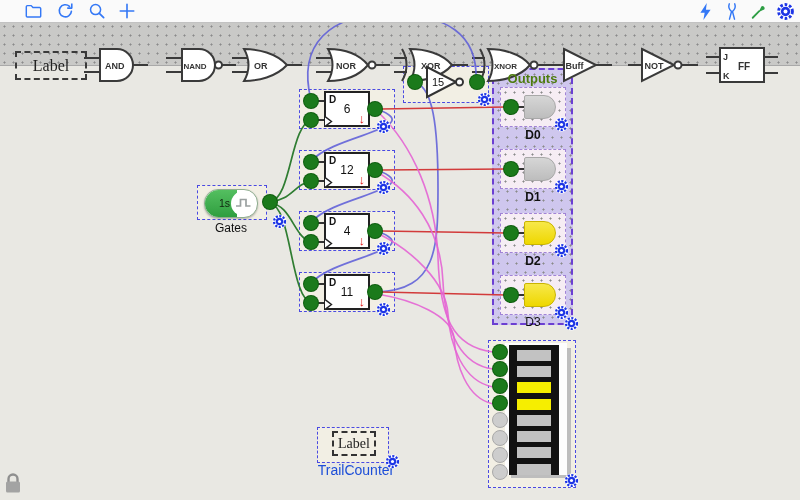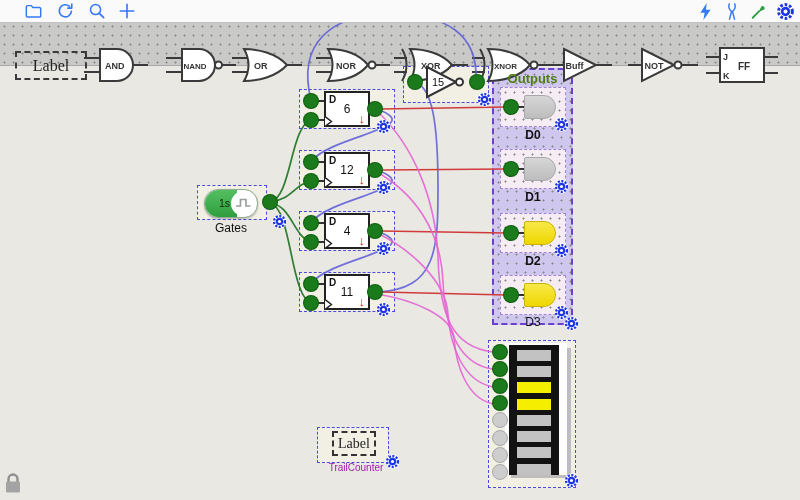--- a/index.html
+++ b/index.html
@@ -364,20 +364,20 @@
   <svg class="gear" style="left:564px;top:473px" width="15" height="15" viewBox="0 0 22 22">
       <use href="#gearsym"></use>
     </svg>
 
   <div class="comp" style="left:332px;top:431px;width:44px;height:25px;border:2px dashed #333;box-sizing:border-box;text-align:center;line-height:21px;font-family:'Liberation Serif',serif;font-size:14px;color:#222">
     <span>Label</span>
   </div>
   <svg class="gear" style="left:385px;top:454px" width="15" height="15" viewBox="0 0 22 22">
       <use href="#gearsym"></use>
     </svg>
-  <div class="caption" style="left:308px;top:462px;width:96px;font-size:10px;color:#a21caf">TrailCounter</div>
+  <div class="caption" style="left:308px;top:462px;width:96px;font-size:14px;color:#1d4ed8">TrailCounter</div>
 
   <svg style="position:absolute;left:3px;top:471px;z-index:30;cursor:pointer" width="20" height="24" viewBox="0 0 20 24">
     <path d="M5.5,11 V8 a4.5,4.5 0 0 1 9,0 v3" fill="none" stroke="#8f8f8f" stroke-width="2.4"></path>
     <rect x="3" y="10.5" width="14" height="11" rx="1.5" fill="#a3a3a3"></rect>
   </svg>
 
 </div>
 
 </body></html>

